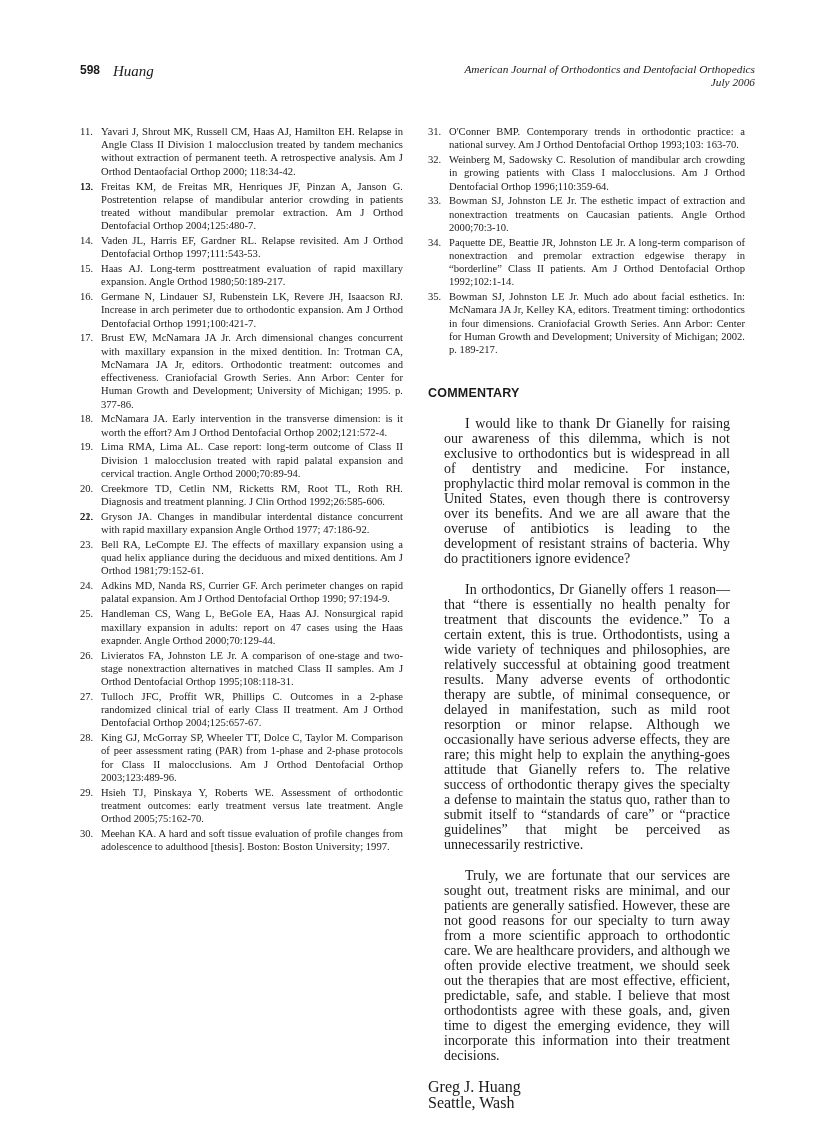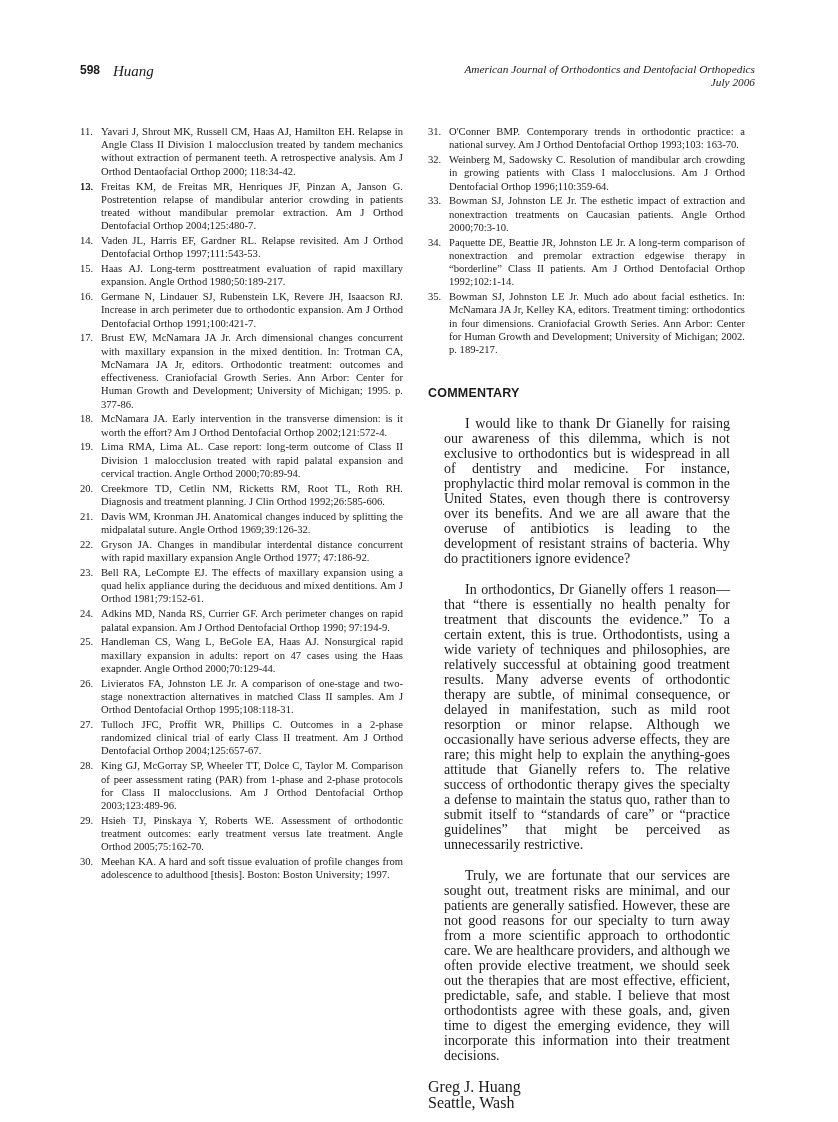--- a/index.html
+++ b/index.html
@@ -35,21 +35,21 @@
     <li class="ref"><span class="ref-num">11.</span><span>Yavari J, Shrout MK, Russell CM, Haas AJ, Hamilton EH. Relapse in Angle Class II Division 1 malocclusion treated by tandem mechanics without extraction of permanent teeth. A retrospective analysis. Am J Orthod Dentaofacial Orthop 2000; 118:34-42.</span></li>
     <li class="ref"><span class="ref-num">12.</span></li>
     <li class="ref"><span class="ref-num">13.</span><span>Freitas KM, de Freitas MR, Henriques JF, Pinzan A, Janson G. Postretention relapse of mandibular anterior crowding in patients treated without mandibular premolar extraction. Am J Orthod Dentofacial Orthop 2004;125:480-7.</span></li>
     <li class="ref"><span class="ref-num">14.</span><span>Vaden JL, Harris EF, Gardner RL. Relapse revisited. Am J Orthod Dentofacial Orthop 1997;111:543-53.</span></li>
     <li class="ref"><span class="ref-num">15.</span><span>Haas AJ. Long-term posttreatment evaluation of rapid maxillary expansion. Angle Orthod 1980;50:189-217.</span></li>
     <li class="ref"><span class="ref-num">16.</span><span>Germane N, Lindauer SJ, Rubenstein LK, Revere JH, Isaacson RJ. Increase in arch perimeter due to orthodontic expansion. Am J Orthod Dentofacial Orthop 1991;100:421-7.</span></li>
     <li class="ref"><span class="ref-num">17.</span><span>Brust EW, McNamara JA Jr. Arch dimensional changes concurrent with maxillary expansion in the mixed dentition. In: Trotman CA, McNamara JA Jr, editors. Orthodontic treatment: outcomes and effectiveness. Craniofacial Growth Series. Ann Arbor: Center for Human Growth and Development; University of Michigan; 1995. p. 377-86.</span></li>
     <li class="ref"><span class="ref-num">18.</span><span>McNamara JA. Early intervention in the transverse dimension: is it worth the effort? Am J Orthod Dentofacial Orthop 2002;121:572-4.</span></li>
     <li class="ref"><span class="ref-num">19.</span><span>Lima RMA, Lima AL. Case report: long-term outcome of Class II Division 1 malocclusion treated with rapid palatal expansion and cervical traction. Angle Orthod 2000;70:89-94.</span></li>
     <li class="ref"><span class="ref-num">20.</span><span>Creekmore TD, Cetlin NM, Ricketts RM, Root TL, Roth RH. Diagnosis and treatment planning. J Clin Orthod 1992;26:585-606.</span></li>
-    <li class="ref"><span class="ref-num">21.</span><span>Davis WM, Kronman JH. Anatomical changes induced by splitting the midpalatal suture. Angle Orthod 1969;39:126-32.</span></li>
+    <li class="ref"><span class="ref-num">21.</span></li>
     <li class="ref"><span class="ref-num">22.</span><span>Gryson JA. Changes in mandibular interdental distance concurrent with rapid maxillary expansion Angle Orthod 1977; 47:186-92.</span></li>
     <li class="ref"><span class="ref-num">23.</span><span>Bell RA, LeCompte EJ. The effects of maxillary expansion using a quad helix appliance during the deciduous and mixed dentitions. Am J Orthod 1981;79:152-61.</span></li>
     <li class="ref"><span class="ref-num">24.</span><span>Adkins MD, Nanda RS, Currier GF. Arch perimeter changes on rapid palatal expansion. Am J Orthod Dentofacial Orthop 1990; 97:194-9.</span></li>
     <li class="ref"><span class="ref-num">25.</span><span>Handleman CS, Wang L, BeGole EA, Haas AJ. Nonsurgical rapid maxillary expansion in adults: report on 47 cases using the Haas exapnder. Angle Orthod 2000;70:129-44.</span></li>
     <li class="ref"><span class="ref-num">26.</span><span>Livieratos FA, Johnston LE Jr. A comparison of one-stage and two-stage nonextraction alternatives in matched Class II samples. Am J Orthod Dentofacial Orthop 1995;108:118-31.</span></li>
     <li class="ref"><span class="ref-num">27.</span><span>Tulloch JFC, Proffit WR, Phillips C. Outcomes in a 2-phase randomized clinical trial of early Class II treatment. Am J Orthod Dentofacial Orthop 2004;125:657-67.</span></li>
     <li class="ref"><span class="ref-num">28.</span><span>King GJ, McGorray SP, Wheeler TT, Dolce C, Taylor M. Comparison of peer assessment rating (PAR) from 1-phase and 2-phase protocols for Class II malocclusions. Am J Orthod Dentofacial Orthop 2003;123:489-96.</span></li>
     <li class="ref"><span class="ref-num">29.</span><span>Hsieh TJ, Pinskaya Y, Roberts WE. Assessment of orthodontic treatment outcomes: early treatment versus late treatment. Angle Orthod 2005;75:162-70.</span></li>
     <li class="ref"><span class="ref-num">30.</span><span>Meehan KA. A hard and soft tissue evaluation of profile changes from adolescence to adulthood [thesis]. Boston: Boston University; 1997.</span></li>
   </ol>

